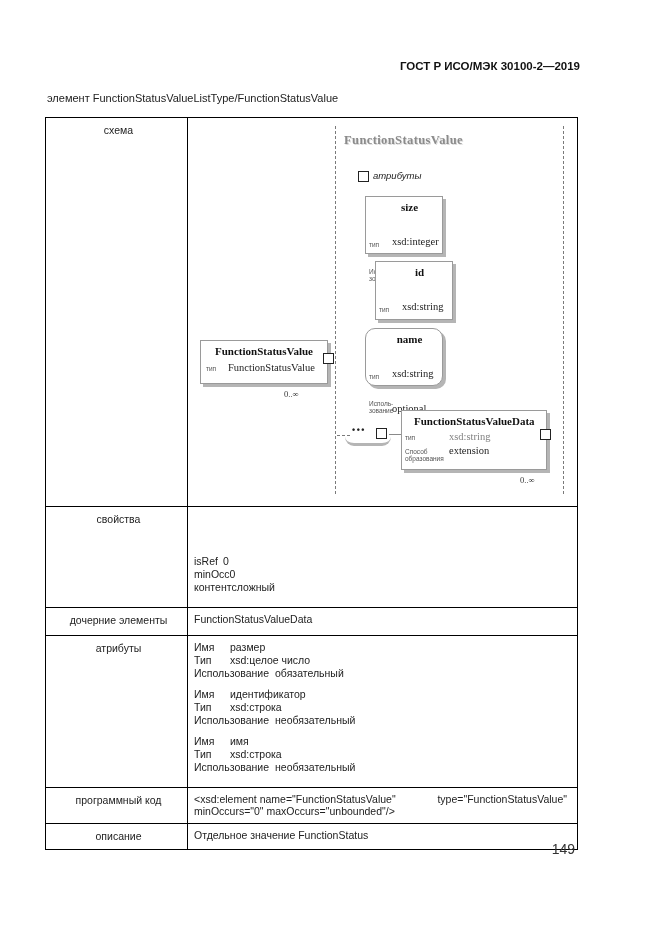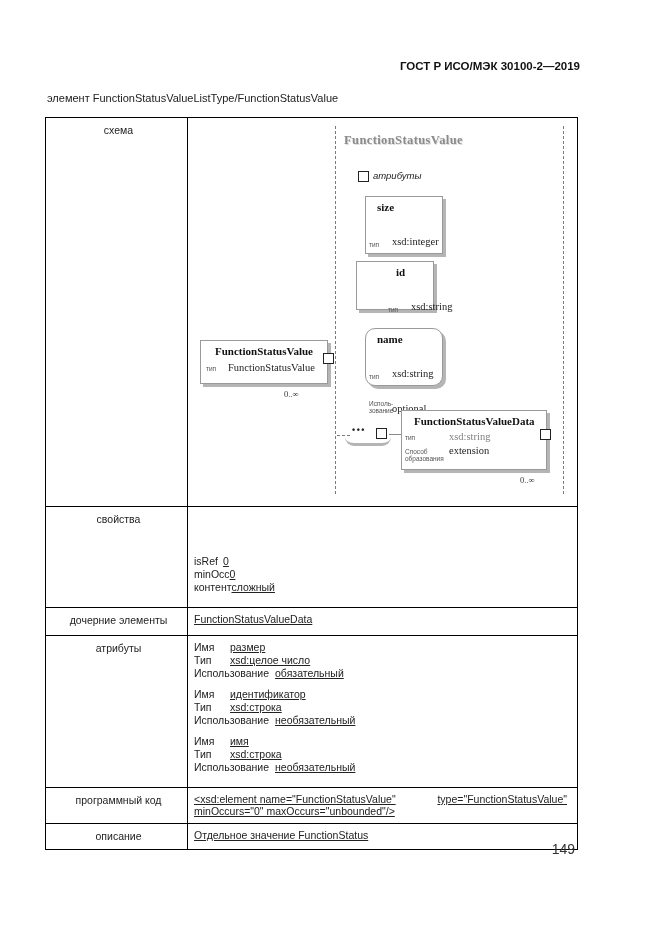--- a/index.html
+++ b/index.html
@@ -27,21 +27,21 @@
   }
   .tr { display:flex; border-top:1px solid #000; }
   .tr:first-child { border-top:none; }
   .cell-l {
     width:142px; flex-shrink:0; box-sizing:border-box;
     border-right:1px solid #000;
     padding:6px 4px 4px 8px; font-size:10.5px; color:#222;text-align:center;
   }
   .cell-r {
     flex:1; box-sizing:border-box; padding:5px 6px 4px 6px;
-    font-size:10.5px; line-height:13px; color:#222;text-decoration:underline;
+    font-size:10.5px; line-height:13px; color:#222;
   }
   .schema-cell { padding:0; position:relative; height:388px; overflow:hidden; }
   .props .prow .pk { display:inline-block; min-width:29px; }
   .agroup { margin-bottom:8px; }
   .agroup:last-child { margin-bottom:9px; }
   .agroup .ak { display:inline-block; min-width:30px; margin-right:6px; }
   .code-cell { line-height:12px; }
   .code-line1 { display:flex; justify-content:space-between; padding-right:4px; }
   
   .vdash { position:absolute; top:8px; height:368px; width:0; border-left:1px dashed #7a7a7a; }
@@ -49,21 +49,21 @@
     position:absolute; left:156px; top:16px;
     font-family:"Liberation Serif", serif; font-weight:bold; font-size:12.5px;
     color:#8b8b8b; letter-spacing:0.4px; text-shadow:1px 1px 0 #dcdcdc;
   }
   .attr-flag { position:absolute; left:170px; top:53px; width:9px; height:9px; background:#fff; border:1px solid #222; }
   .attr-label { position:absolute; left:185px; top:51px; font-style:italic; font-size:9.5px; color:#222; }
   .abox {
     position:absolute; width:78px; background:#fff;
     border:1px solid #9a9a9a; box-shadow:3px 3px 0 #b5b5b5; box-sizing:border-box;
   }
-  .abox-title { font-family:"Liberation Serif", serif; font-weight:bold; font-size:11px; padding:4px 0 1px 11px; color:#111; }
+  .abox-title { font-family:"Liberation Serif", serif; font-weight:bold; font-size:11px; padding:4px 0 1px 11px; color:#111;text-align:center; }
   .arow { display:flex; align-items:flex-end; padding-left:3px; margin-top:20px; }
   .tl { width:23px; flex-shrink:0; font-size:6.5px; line-height:1.15; color:#555; }
   .tv { font-family:"Liberation Serif", serif; font-size:10.5px; color:#222; white-space:nowrap; }
   .ebox {
     position:absolute; left:12px; top:222px; width:128px; height:44px; background:#fff;
     border:1px solid #9a9a9a; box-shadow:3px 3px 0 #b5b5b5; box-sizing:border-box;
   }
   .ebox-title { font-family:"Liberation Serif", serif; font-weight:bold; font-size:11px; text-align:center; padding-top:4px; color:#111; }
   .erow { display:flex; align-items:baseline; padding-left:5px; margin-top:3px; }
   .erow .tl { width:22px; }
@@ -110,21 +110,21 @@
           <div class="arow">
             <span class="tl">тип</span>
             <span class="tv">xsd:integer</span>
           </div>
           <div class="arow">
             <span class="tl">Исполь- зование</span>
             <span class="tv">required</span>
           </div>
         </div>
 
-        <div class="abox" style="left:168px; top:143px; height:49px;padding-left:28px;">
+        <div class="abox" style="left:187px; top:143px; height:59px;">
           <div class="abox-title">id</div>
           <div class="arow">
             <span class="tl">тип</span>
             <span class="tv">xsd:string</span>
           </div>
           <div class="arow">
             <span class="tl">Исполь- зование</span>
             <span class="tv">optional</span>
           </div>
         </div>

